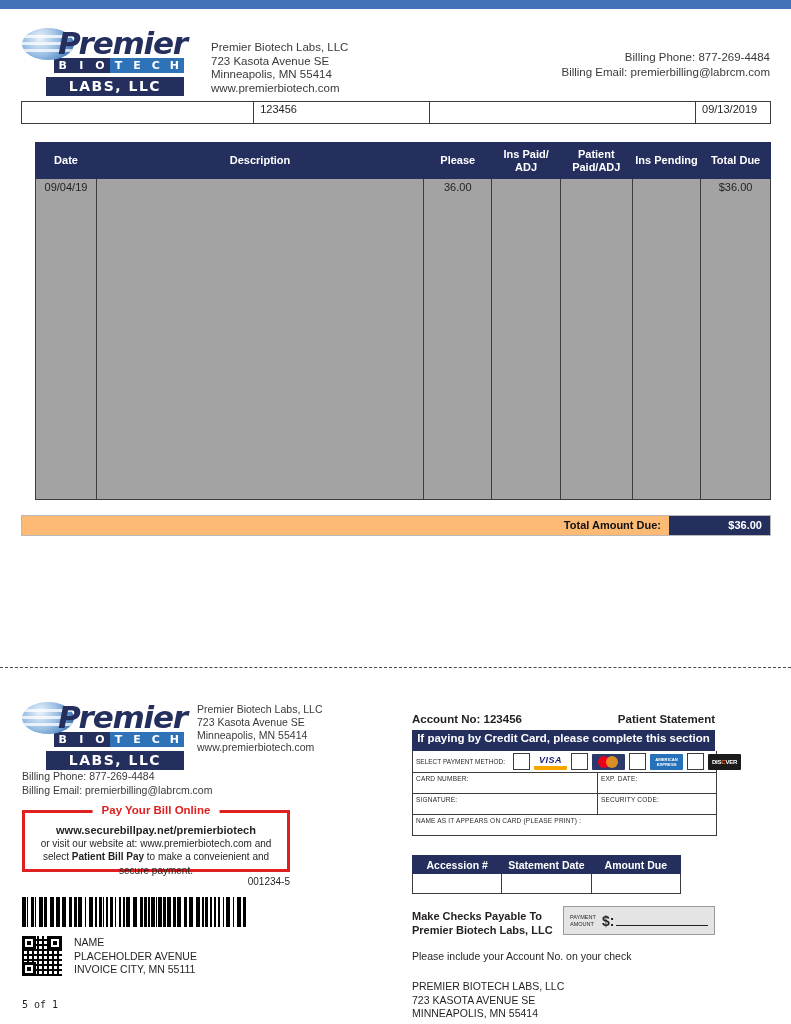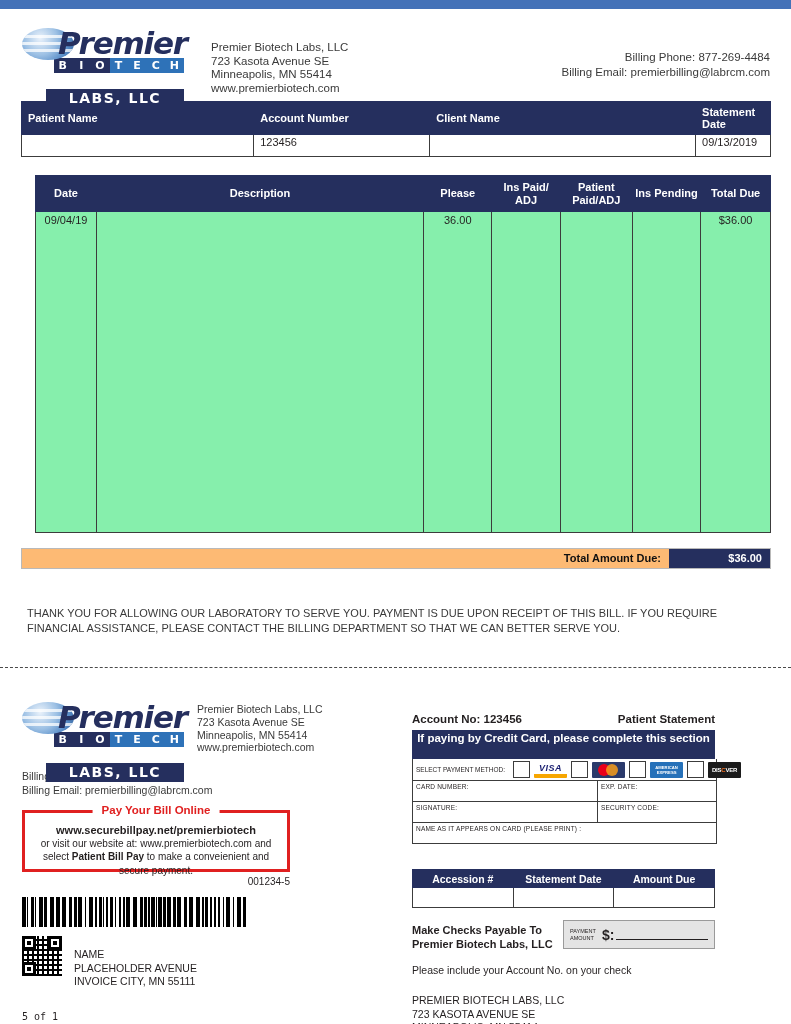--- a/index.html
+++ b/index.html
@@ -77,21 +77,21 @@
     font-family: "DejaVu Sans", sans-serif;
     font-weight: bold;
     font-size: 11px;
     letter-spacing: 1px;
     text-align: center;
     line-height: 15px;
   }
   .lb-navy { background: #252f5e; }
   .lb-blue { background: #2e72b8; }
   .logo-labs {
-    margin-top: 16px;
+    margin-top: 4px;
     margin-left: 24px;
     width: 138px;
     background: #252f5e;
     color: #ffffff;
     text-align: center;
     font-family: "DejaVu Sans", sans-serif;
     font-weight: bold;
     font-size: 14px;
     letter-spacing: 1.5px;
     line-height: 19px;
@@ -161,21 +161,21 @@
     vertical-align: middle;
     line-height: 12.5px;
   }
   .ch-body td {
     border-left: 1px solid #3c3c3c;
     border-right: 1px solid #3c3c3c;
     font-size: 11px;
     color: #231f20;
     padding: 2px 4px;
     vertical-align: top;
-    background: #86efac;
+    background: #a3a3a3;
     text-align: center;
   }
   .ch-body tr.first td { border-top: 1px solid #3c3c3c; }
   .ch-body tr.filler td { height: 300px; border-bottom: 1px solid #3c3c3c; }
   .t-center { text-align: center; }
   .t-right { text-align: right; }
 
   
   .total-wrap {
     margin: 15px 20px 0 21px;
@@ -308,21 +308,20 @@
     background: #000;
   }
   .qr .tl { left: 0; top: 0; }
   .qr .tr { right: 0; top: 0; }
   .qr .bl { left: 0; bottom: 0; }
   .mail-addr {
     margin-left: 12px;
     font-size: 10.5px;
     line-height: 13.5px;
     color: #231f20;
-    margin-top: 12px;
   }
   .page-of {
     margin-top: 22px;
     font-family: "DejaVu Sans Mono", monospace;
     font-size: 10px;
     color: #231f20;
   }
 
   
   .stub-right { position: absolute; left: 412px; top: 37px; width: 360px; }
@@ -336,21 +335,21 @@
     margin-bottom: 5px;
   }
   .cc-title {
     width: 303px;
     background: #252f5e;
     color: #ffffff;
     font-size: 11.5px;
     font-weight: bold;
     text-align: center;
     line-height: 17px;
-    height: 29px;
+    height: 21px;
   }
   .cc-box {
     width: 303px;
     border: 1px solid #3c3c3c;
     border-top: none;
     box-sizing: content-box;
   }
   .cc-row {
     display: flex;
     border-bottom: 1px solid #3c3c3c;
@@ -425,24 +424,24 @@
   .card-disc b { color: #f76d1e; }
   .cc-half {
     flex: 1;
     border-right: 1px solid #3c3c3c;
     min-height: 20px;
   }
   .cc-half:last-child { border-right: none; }
   .cc-half.narrow { flex: 0 0 118px; }
 
   .acc-table {
-    width: 303px;
+    width: 269px;
     border-collapse: collapse;
     table-layout: fixed;
-    margin-top: 25px;
+    margin-top: 19px;
   }
   .acc-table th {
     background: #252f5e;
     color: #ffffff;
     font-size: 10.5px;
     font-weight: bold;
     text-align: center;
     border: 1px solid #252f5e;
     height: 15px;
   }
@@ -549,26 +548,20 @@
 
   <div class="pt-wrap">
     <table class="grid">
       <colgroup>
         <col style="width:31%">
           <col style="width:23.5%">
           <col style="width:35.5%">
           <col style="width:10%">
       </colgroup>
       <tbody>
-          <tr class="pt-head">
-        <th>Patient Name</th>
-        <th>Account Number</th>
-        <th>Client Name</th>
-        <th>Statement Date</th>
-      </tr>
       <tr class="pt-body">
         <td></td>
         <td>123456</td>
         <td></td>
         <td>09/13/2019</td>
       </tr>
     </tbody>
       </table>
   </div>
 
@@ -621,21 +614,20 @@
         </tr>
       </tbody>
     </table>
   </div>
 
   <div class="total-wrap">
     <div class="total-label">Total Amount Due:</div>
     <div class="total-value">$36.00</div>
   </div>
 
-  <div class="thankyou">THANK YOU FOR ALLOWING OUR LABORATORY TO SERVE YOU. PAYMENT IS DUE UPON RECEIPT OF THIS BILL. IF YOU REQUIRE FINANCIAL ASSISTANCE, PLEASE CONTACT THE BILLING DEPARTMENT SO THAT WE CAN BETTER SERVE YOU.</div>
 </div>
 
 <div class="tear"></div>
 
 <div class="stub">
 
   <div class="stub-left">
     <div class="stub-logo-row">
       <div>
         <div class="logo">

